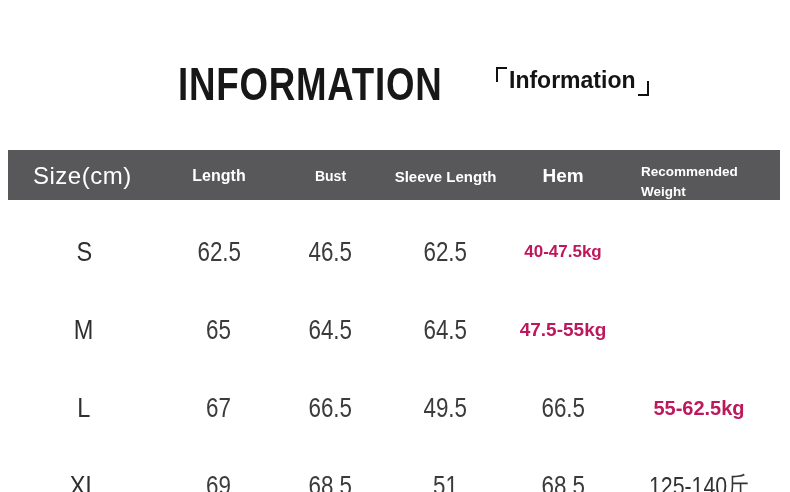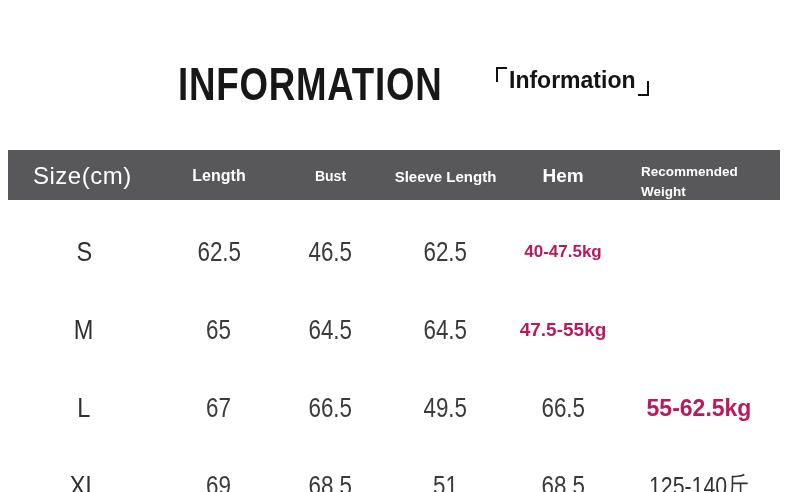--- a/index.html
+++ b/index.html
@@ -111,21 +111,21 @@
   .size-letter {
     display: inline-block;
     transform: scaleX(0.84);
     font-size: 28px;
     font-weight: 400;
     color: #2f2f2f;
   }
   .wt { font-weight: 700; color: #be185d; white-space: nowrap; }
   .wt-0 { font-size: 17px; }
   .wt-1 { font-size: 19px; }
-  .wt-2 { font-size: 23px; text-align: right; }
+  .wt-2 { font-size: 20px; text-align: right; }
   .wt-3 {
     font-size: 26px;
     font-weight: 400;
     color: #333333;
     display: inline-block;
     transform: scaleX(0.82);
   }
 </style>
 </head>
 <body>

